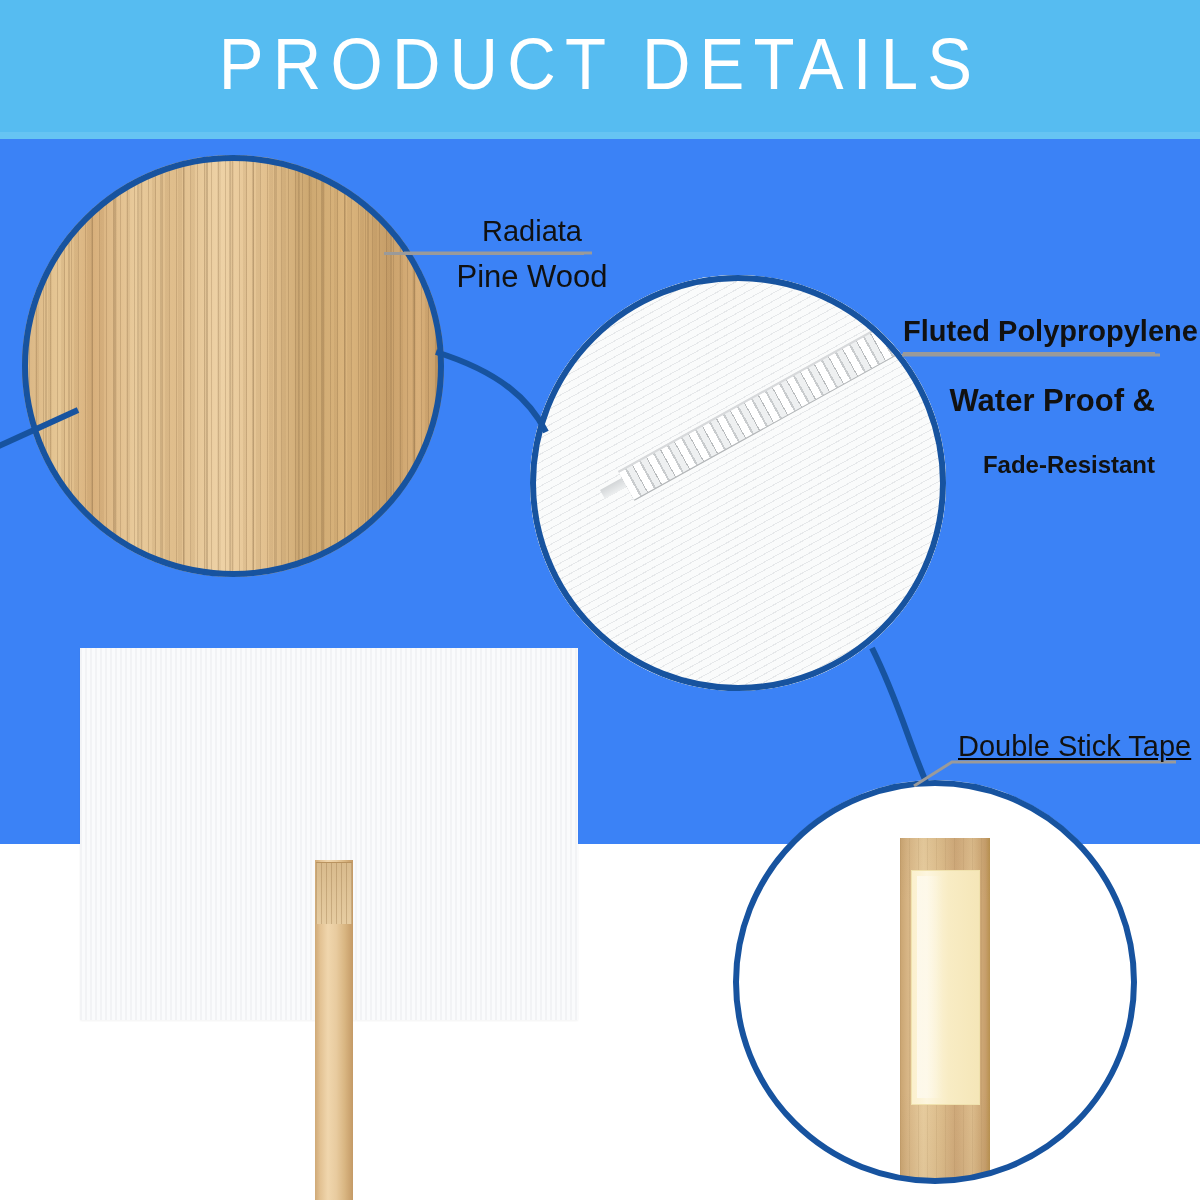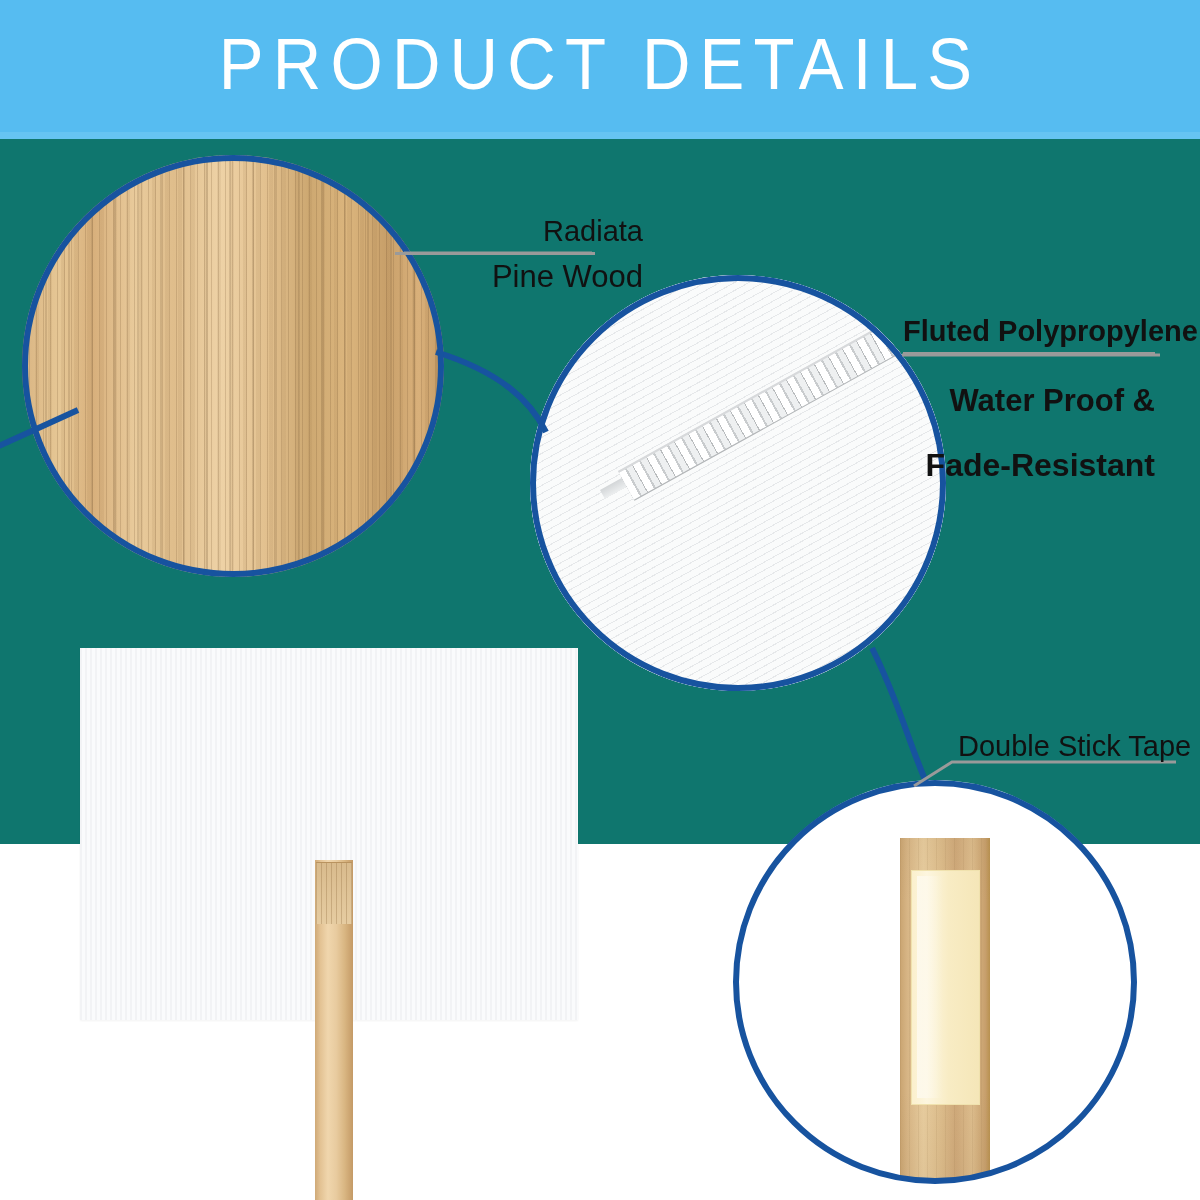--- a/index.html
+++ b/index.html
@@ -6,21 +6,21 @@
   * { margin:0; padding:0; box-sizing:border-box; }
   html, body {
     width:1200px; height:1200px;
     background:#ffffff;
     font-family:"Liberation Sans", sans-serif;
     overflow:hidden;
   }
   #page {
     position:relative;
     width:1200px; height:844px;
-    background:#0f766e;
+    background:#3b82f6;
   }
 
   
   .header-band {
     position:absolute; left:0; top:0;
     width:1200px; height:132px;
     background:#56bcf1;
   }
   .header-band-edge {
     position:absolute; left:0; top:132px;
@@ -62,34 +62,34 @@
     background:#9a9a9a;
     margin:3px 0 4px 0;
   }
   .callout .line2 {
     font-size:31px;
     color:#111111;
     line-height:36px;
     white-space:nowrap;
   }
   .callout .line3 {
-    font-size:32px;
+    font-size:24px;
     color:#111111;
     line-height:36px;
     white-space:nowrap;
   }
 
-  #callout-wood { left:443px; top:213px; width:200px; text-align:right; }
+  #callout-wood { left:432px; top:213px; width:200px; text-align:center; }
   #callout-wood .rule { width:200px; margin-left:-48px; }
 
   #callout-poly { left:903px; top:313px; width:252px; text-align:left;font-weight:bold; }
   #callout-poly .rule { width:252px; margin-left:0px; }
   #callout-poly .line2, #callout-poly .line3 { text-align:right;margin-top:28px; }
 
-  #callout-tape { left:958px; top:728px; width:215px; text-align:center; }
+  #callout-tape { left:958px; top:728px; width:215px; text-align:center;text-decoration:underline; }
 
   
   #product-photo {
     position:absolute;
     left:80px; top:648px;
     width:498px; height:372px;
   }
   #panel-face {
     position:absolute; inset:0;
     background:

